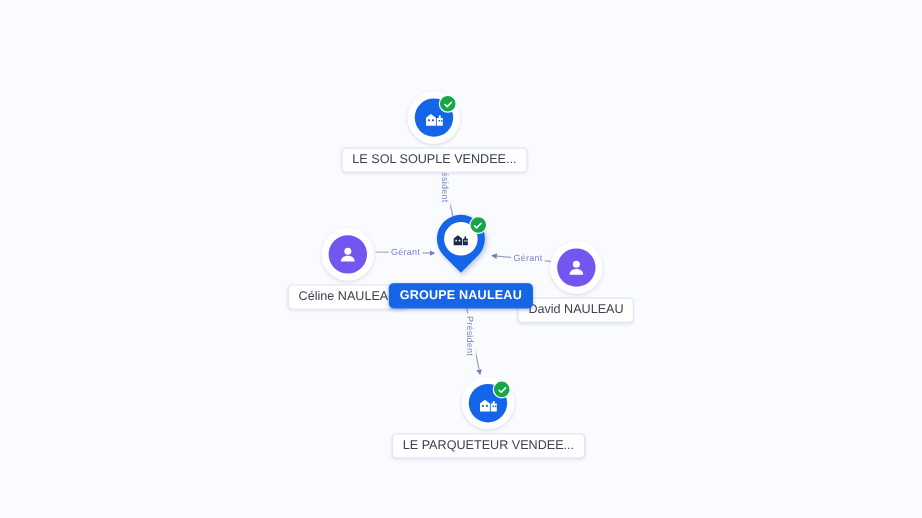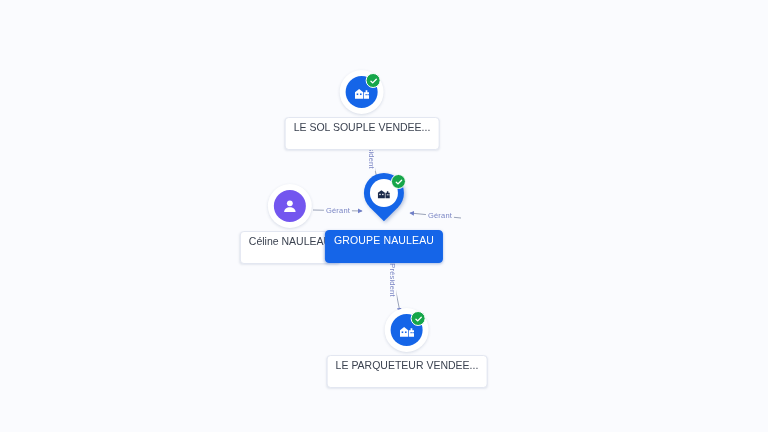--- a/index.html
+++ b/index.html
@@ -108,35 +108,35 @@
     align-items: center;
     justify-content: center;
     z-index: 4;
   }
   .check-badge.on-disc { right: 3px; top: 3px; }
   .check-badge.on-pin  { right: 1px;  top: 1px; }
 
   
   .node-label {
     margin-top: 3px;
-    padding: 3px 8px 16px;
+    padding: 3px 8px 4px;
     border-radius: 4px;
     background: #ffffff;
     border: 1px solid #e3e7f1;
     box-shadow: 0 1px 2px rgba(40,60,110,.10);
     font-size: 10.5px;
     line-height: 12px;
     color: #3b4250;
     white-space: nowrap;
   }
   .node-label.focus {
     background: #1565e8;
     border-color: #1565e8;
     color: #ffffff;
-    font-weight: normal;
+    font-weight: bold;
     letter-spacing: .15px;
     box-shadow: 0 1px 3px rgba(20,70,170,.35);
   }
 
   
   .edge-label {
     position: absolute;
     transform-origin: 50% 50%;
     font-size: 7.5px;
     line-height: 9px;
@@ -214,20 +214,32 @@
       <div class="disc person">
         <svg width="18" height="18" viewBox="0 0 24 24" aria-hidden="true">
           <circle cx="12" cy="8.4" r="3.9" fill="#ffffff"></circle>
           <path fill="#ffffff" d="M4.4 20c0-4.1 3.4-6.4 7.6-6.4s7.6 2.3 7.6 6.4H4.4z"></path>
         </svg>
       </div>
     </div>
     <div class="node-label">Céline NAULEAU</div>
   </div>
 
+  <div class="node" style="left:480px; top:235px;">
+    <div class="avatar-wrap">
+      <div class="halo"></div>
+      <div class="disc person">
+        <svg width="18" height="18" viewBox="0 0 24 24" aria-hidden="true">
+          <circle cx="12" cy="8.4" r="3.9" fill="#ffffff"></circle>
+          <path fill="#ffffff" d="M4.4 20c0-4.1 3.4-6.4 7.6-6.4s7.6 2.3 7.6 6.4H4.4z"></path>
+        </svg>
+      </div>
+    </div>
+    <div class="node-label">David NAULEAU</div>
+  </div>
 
   <div class="node" style="left:407px; top:348px;justify-content:space-between;">
     <div class="avatar-wrap">
       <div class="halo"></div>
       <div class="disc company">
         <svg width="19" height="19" viewBox="0 0 24 24" aria-hidden="true">
           <path fill="#ffffff" d="M3 20V11.6l5.2-3.9 5.2 3.9V20H3z"></path>
           <path fill="#ffffff" d="M14.3 20v-8.2h2.1V9.2h2.2v2.6h2.1V20h-6.4z"></path>
           <rect x="5.1" y="13.2" width="2" height="2" fill="#1565e8"></rect>
           <rect x="9.3" y="13.2" width="2" height="2" fill="#1565e8"></rect>

